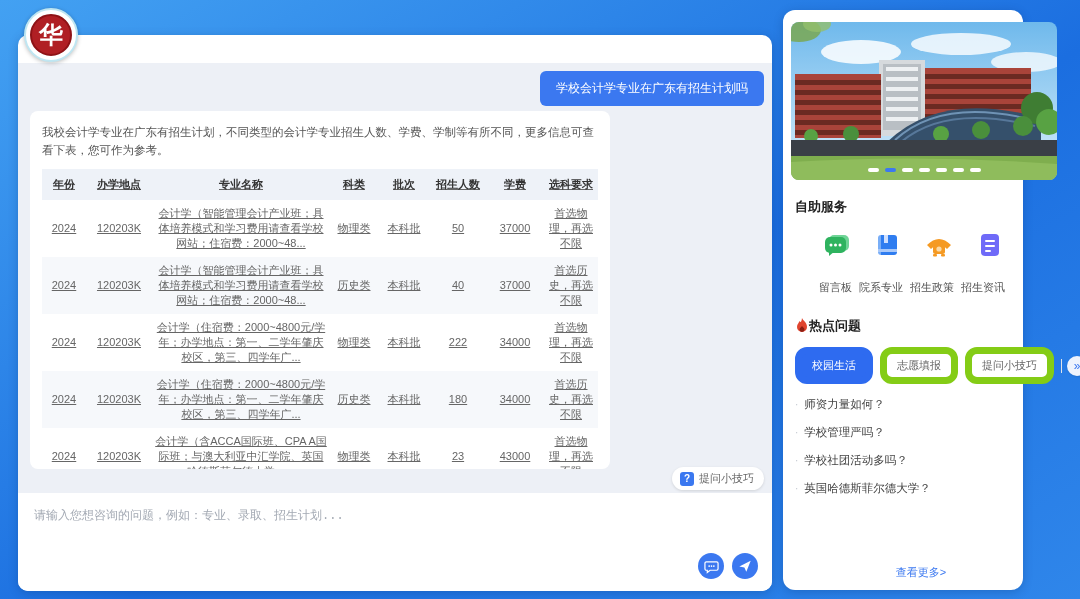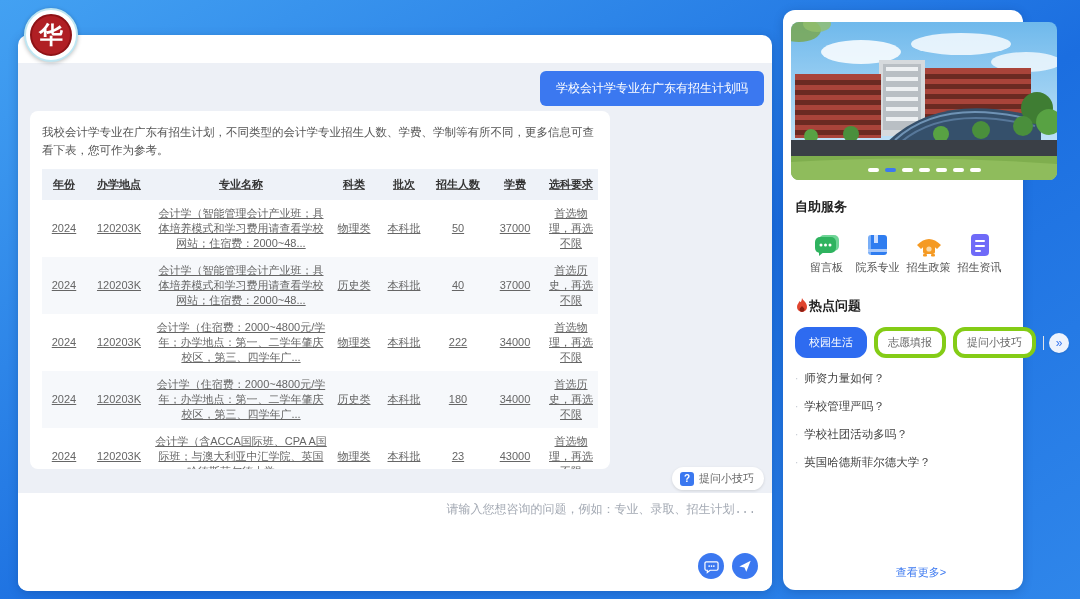--- a/index.html
+++ b/index.html
@@ -40,44 +40,44 @@
   tbody tr:nth-child(even){background:#f6f8fb;}
 
   .tips-btn{position:absolute;right:8px;bottom:3px;background:#fff;border-radius:13px;
     padding:4px 10px 4px 8px;display:flex;align-items:center;gap:5px;font-size:11px;color:#666;
     box-shadow:0 1px 3px rgba(0,0,0,.12);cursor:pointer;}
   .tips-ic{width:14px;height:14px;border-radius:3px;background:#3b78f0;color:#fff;font-size:10px;
     font-weight:bold;display:flex;align-items:center;justify-content:center;}
 
   .input-area{position:absolute;left:0;top:458px;width:754px;height:98px;background:#fff;}
   .input-box{width:100%;height:60px;border:none;outline:none;resize:none;font-size:12px;color:#555;
-    padding:8px 16px;font-family:Liberation Mono, monospace;background:transparent;text-align:right;}
+    padding:14px 16px;font-family:Liberation Mono, monospace;background:transparent;}
   .input-box::placeholder{color:#a3a9b3;}
   .send-row{position:absolute;right:14px;bottom:12px;display:flex;gap:8px;}
   .circle-btn{width:26px;height:26px;border-radius:50%;background:#3b78f0;display:flex;
     align-items:center;justify-content:center;cursor:pointer;border:none;}
 
   
   .side-card{position:absolute;left:783px;top:10px;width:240px;height:580px;background:#fff;
     border-radius:12px;padding:12px 8px;box-shadow:0 2px 10px rgba(0,40,100,.25);}
   .carousel{position:relative;width:266px;height:158px;border-radius:8px;overflow:hidden;}
   .dots{position:absolute;left:0;right:0;bottom:8px;display:flex;justify-content:center;gap:6px;}
   .dot{width:11px;height:4px;border-radius:2px;background:#fff;cursor:pointer;}
   .dot.active{background:#3b78f0;}
 
   .sec-title{font-size:13px;font-weight:bold;color:#222;}
   .services{margin-top:18px;padding:0 4px;}
   .svc-row{display:flex;justify-content:space-between;margin-top:14px;padding:0 6px;}
-  .svc-item{display:flex;flex-direction:column;align-items:center;gap:0;cursor:pointer;width:56px;}
+  .svc-item{display:flex;flex-direction:column;align-items:flex-end;gap:20px;cursor:pointer;width:56px;}
   .svc-label{font-size:11px;color:#555;white-space:nowrap;}
 
   .hot{margin-top:22px;padding:0 4px;position:relative;}
   .hot-title-row{display:flex;align-items:center;}
   .tabs-row{display:flex;align-items:center;gap:7px;margin-top:12px;}
-  .tab-pill{font-size:11px;padding:4px 10px;border-radius:12px;background:#fff;border:4px solid #84cc16;
+  .tab-pill{font-size:11px;padding:4px 10px;border-radius:12px;background:#fff;border:7px solid #84cc16;
     color:#666;cursor:pointer;white-space:nowrap;font-family:Liberation Serif, serif;}
   .tab-pill.active{background:#2e6bf0;border-color:#2e6bf0;color:#fff;}
   .tabs-more{margin-left:auto;display:flex;align-items:center;gap:5px;}
   .tabs-divider{width:1px;height:14px;background:#e0e3e9;}
   .more-circle{width:20px;height:20px;border-radius:50%;background:#eef3fd;color:#3b78f0;font-size:12px;
     display:flex;align-items:center;justify-content:center;cursor:pointer;box-shadow:0 1px 2px rgba(0,0,0,.1);}
   .q-list{margin-top:6px;}
   .q-item{font-size:11.5px;color:#444;margin-top:13px;cursor:pointer;display:flex;align-items:center;gap:6px;}
   .q-dash{color:#c2c7cf;font-size:10px;}
   .more-link{position:absolute;left:0;right:0;bottom:10px;text-align:center;font-size:11px;

